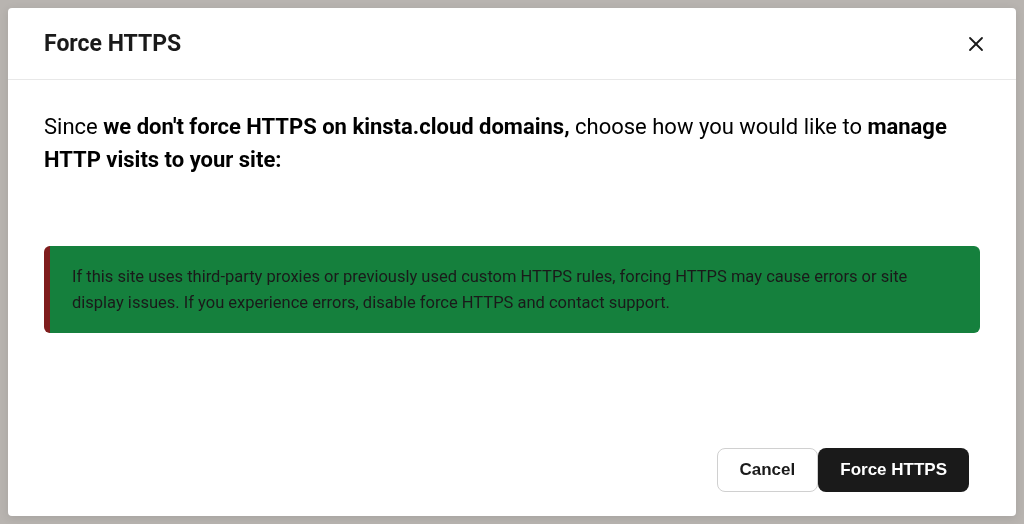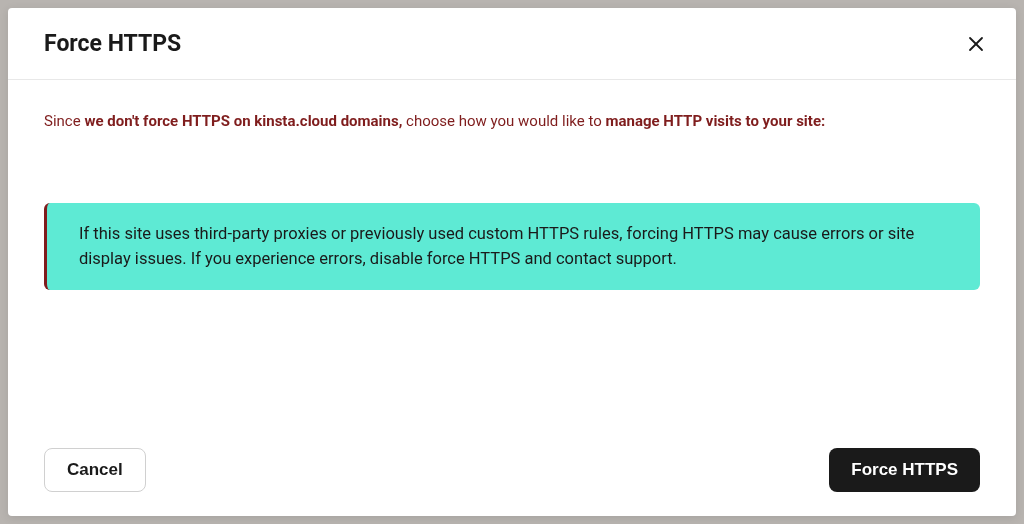--- a/index.html
+++ b/index.html
@@ -51,22 +51,22 @@
     .close-btn svg {
       width: 16px;
       height: 16px;
     }
     .modal-body {
       padding: 30px 36px 20px 36px;
       flex: 1;
       overflow: auto;
     }
     .intro-text {
-      font-size: 15px;
-      color: #7f1d1d;
+      font-size: 22px;
+      color: #000000;
       line-height: 1.5;
       margin-bottom: 30px;
     }
     .intro-text .bold {
       font-weight: 700;
     }
     .radio-group {
       display: flex;
       flex-direction: column;
       gap: 34px;
@@ -107,33 +107,32 @@
       color: #1a1a1a;
       line-height: 1.45;
     }
     .radio-description {
       font-size: 16.5px;
       color: #3a3a3a;
       margin-top: 4px;
       line-height: 1.45;
     }
     .warning-box {
-      background: #5eead4;
-      border-left: 3px solid #7f1d1d;
+      background: #15803d;
+      border-left: 6px solid #7f1d1d;
       border-radius: 6px;
-      padding: 18px 32px;
+      padding: 18px 22px;
       font-size: 16.5px;
       color: #1a1a1a;
       line-height: 1.55;
     }
     .modal-footer {
       display: flex;
-      justify-content: space-between;
-      gap: 14px;
-      padding: 18px 36px 24px 36px;
+      justify-content: flex-end;
+      padding: 18px 47px 24px 36px;
     }
     .btn {
       font-size: 17px;
       font-weight: 600;
       padding: 11px 22px;
       border-radius: 8px;
       cursor: pointer;
       border: none;
     }
     .btn-secondary {

